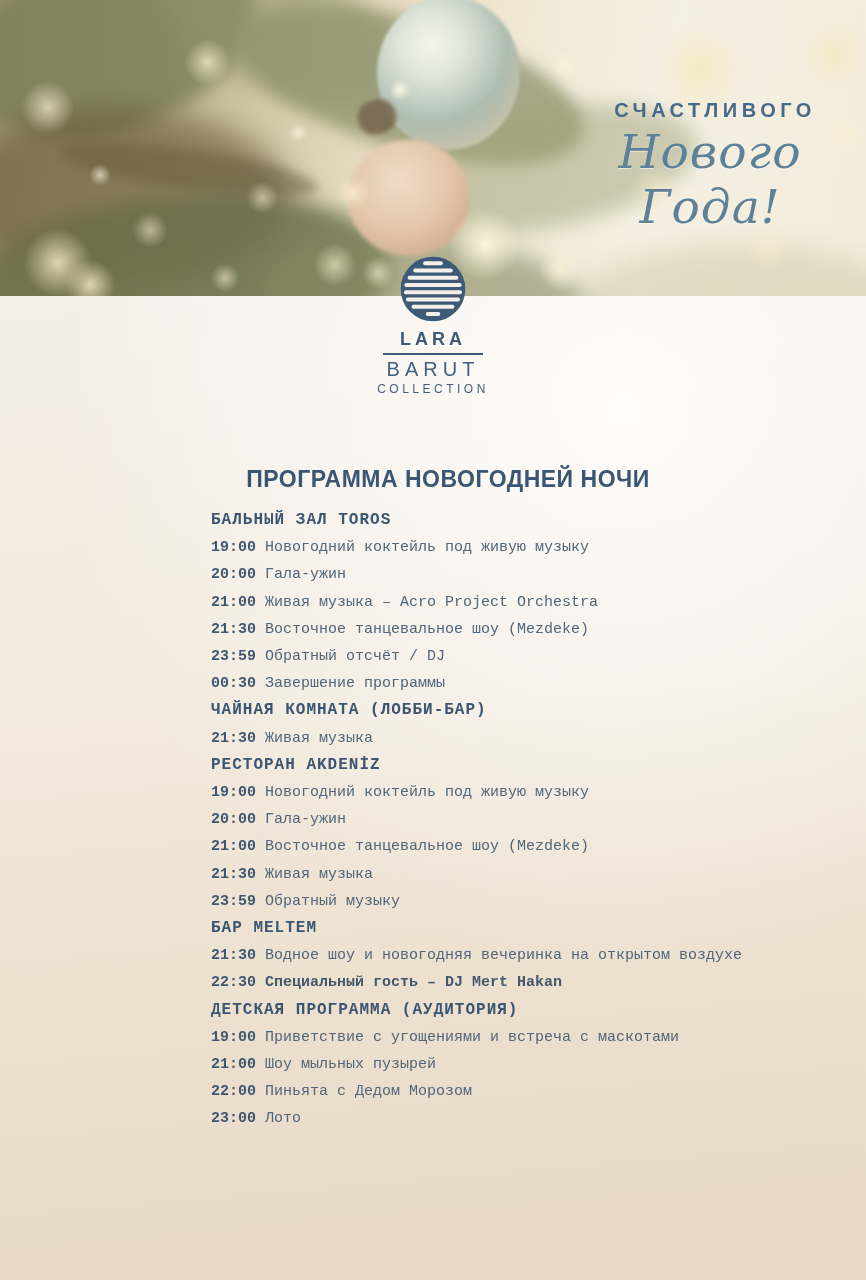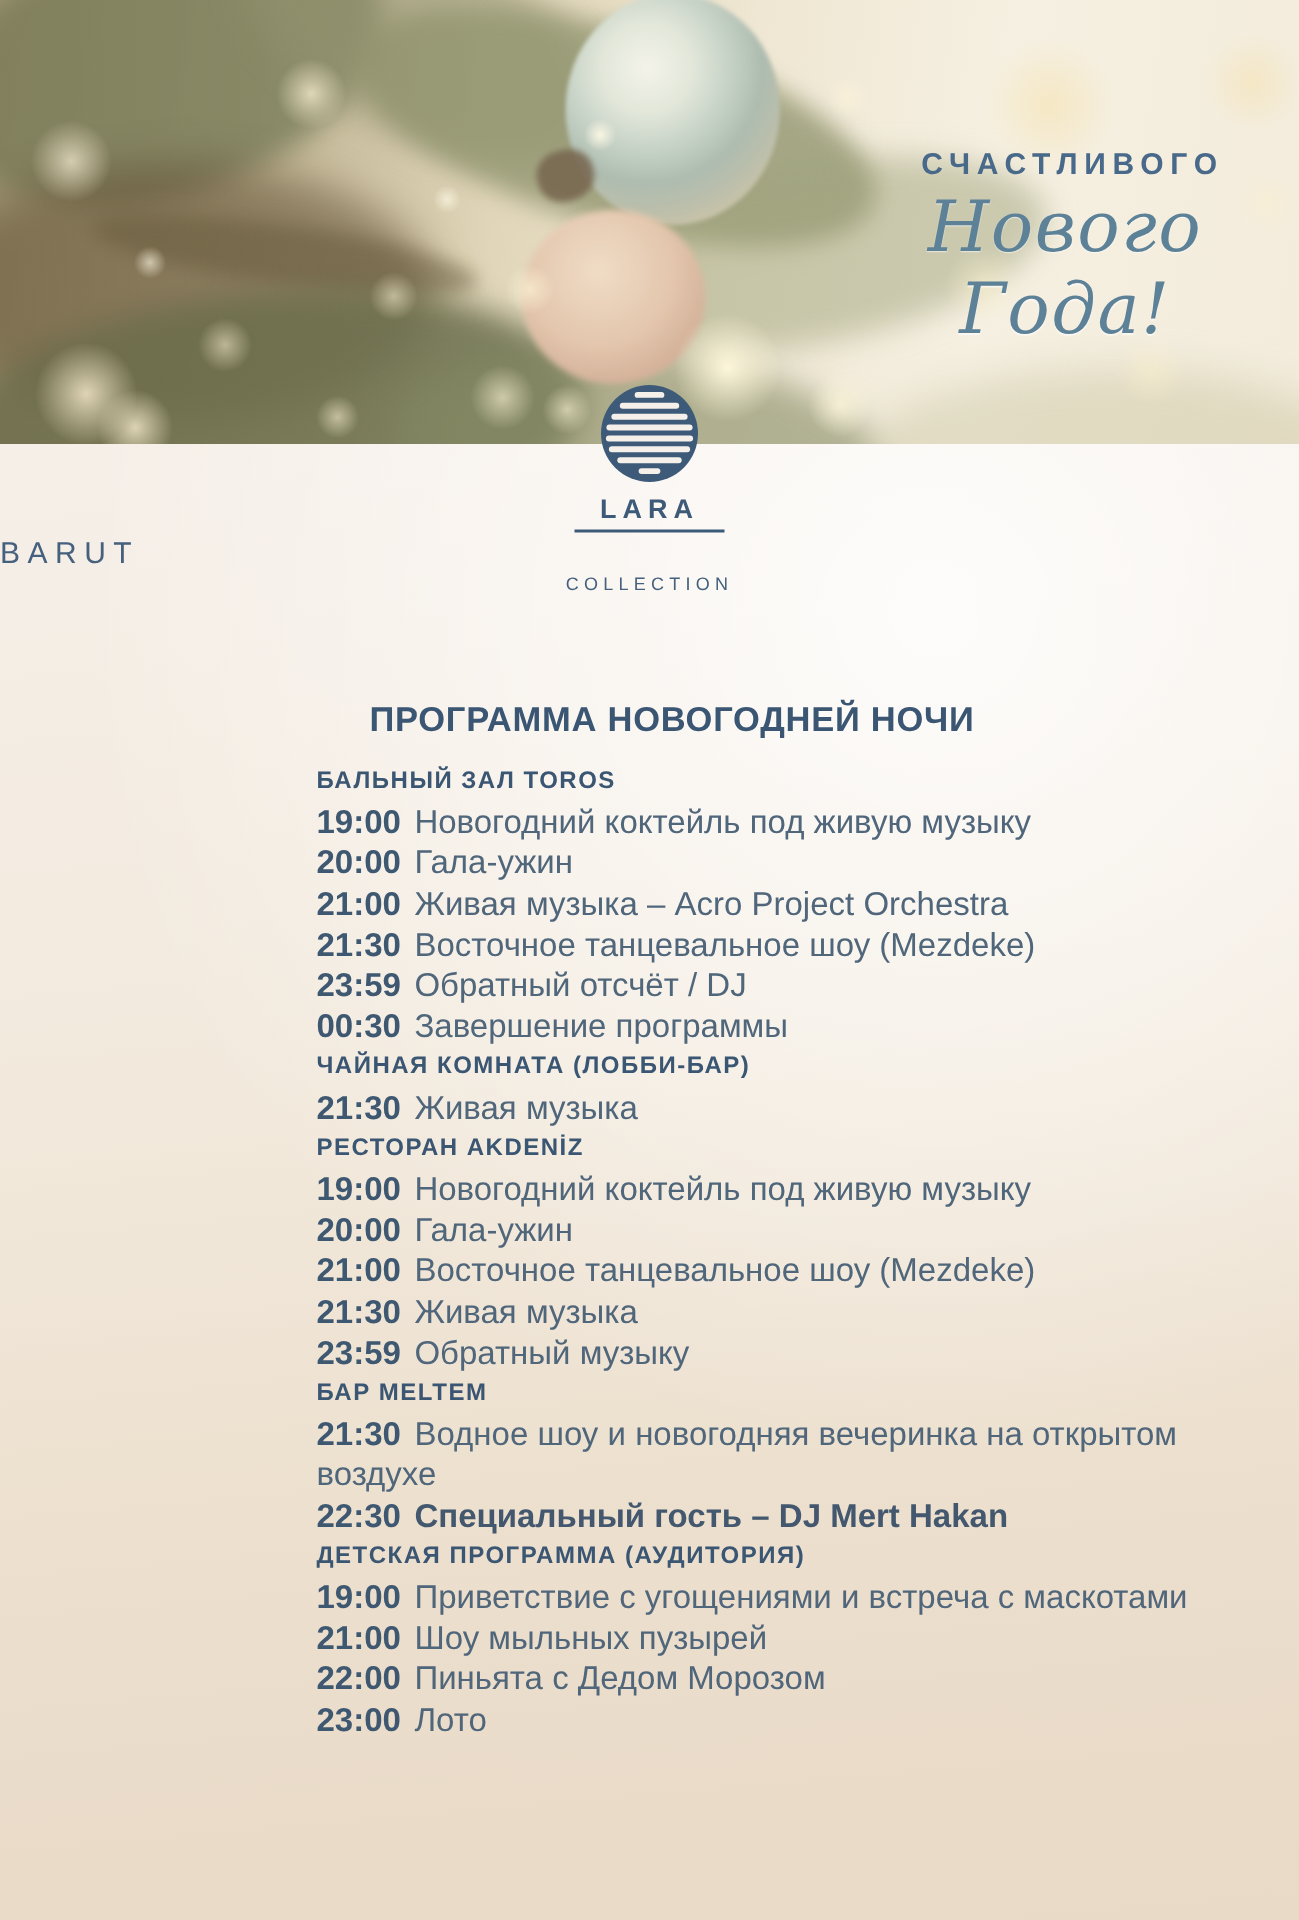--- a/index.html
+++ b/index.html
@@ -61,31 +61,31 @@
   .greeting-caps{position:absolute;left:560px;top:99px;width:310px;text-align:center;
     font-weight:700;font-size:20px;letter-spacing:4.5px;color:#49698a;}
   .greeting-script{position:absolute;left:545px;top:124px;width:330px;text-align:center;
     font-family:"DejaVu Serif", serif;font-style:italic;font-weight:400;font-size:47px;
     color:#5d8298;letter-spacing:1px;text-shadow:0 1px 1px rgba(255,255,255,.6);}
   
   .logo-icon{position:absolute;left:400px;top:256px;width:66px;height:66px;}
   .logo-lara{position:absolute;left:0;right:0;top:329px;text-align:center;
     font-weight:700;font-size:18px;letter-spacing:4px;color:#3d5b79;}
   .logo-rule{position:absolute;left:383px;top:353px;width:100px;height:2px;background:#3d5b79;}
-  .logo-barut{position:absolute;left:0;right:0;top:358px;text-align:left;
+  .logo-barut{position:absolute;left:0;right:0;top:358px;text-align:center;
     font-weight:400;font-size:20px;letter-spacing:5px;color:#45617e;}
   .logo-collection{position:absolute;left:0;right:0;top:382px;text-align:center;
     font-weight:400;font-size:12px;letter-spacing:3.5px;color:#45617e;}
   
   .program-title{position:absolute;left:0;right:0;top:466px;text-align:center;
     font-weight:700;font-size:23px;letter-spacing:.5px;color:#3a5673;line-height:27px;padding-left:30px;}
   .schedule{position:absolute;left:211px;top:507px;width:620px;line-height:27.2px;}
   .venue-heading{font-weight:700;font-size:16px;letter-spacing:1px;color:#3a5673;
-    font-family:Liberation Sans, sans-serif;}
-  .event-row{font-family:Liberation Sans, sans-serif;font-size:22px;color:#50667b;}
+    font-family:Liberation Mono, monospace;}
+  .event-row{font-family:Liberation Mono, monospace;font-size:15px;color:#50667b;}
   .event-row .time{font-weight:700;color:#3f5872;margin-right:9px;}
   .event-row.em .desc{font-weight:700;color:#43586e;}
 </style>
 </head>
 <body>
 
 <div class="page">
 
   <div class="photo">
     <div class="branch b2"></div>

